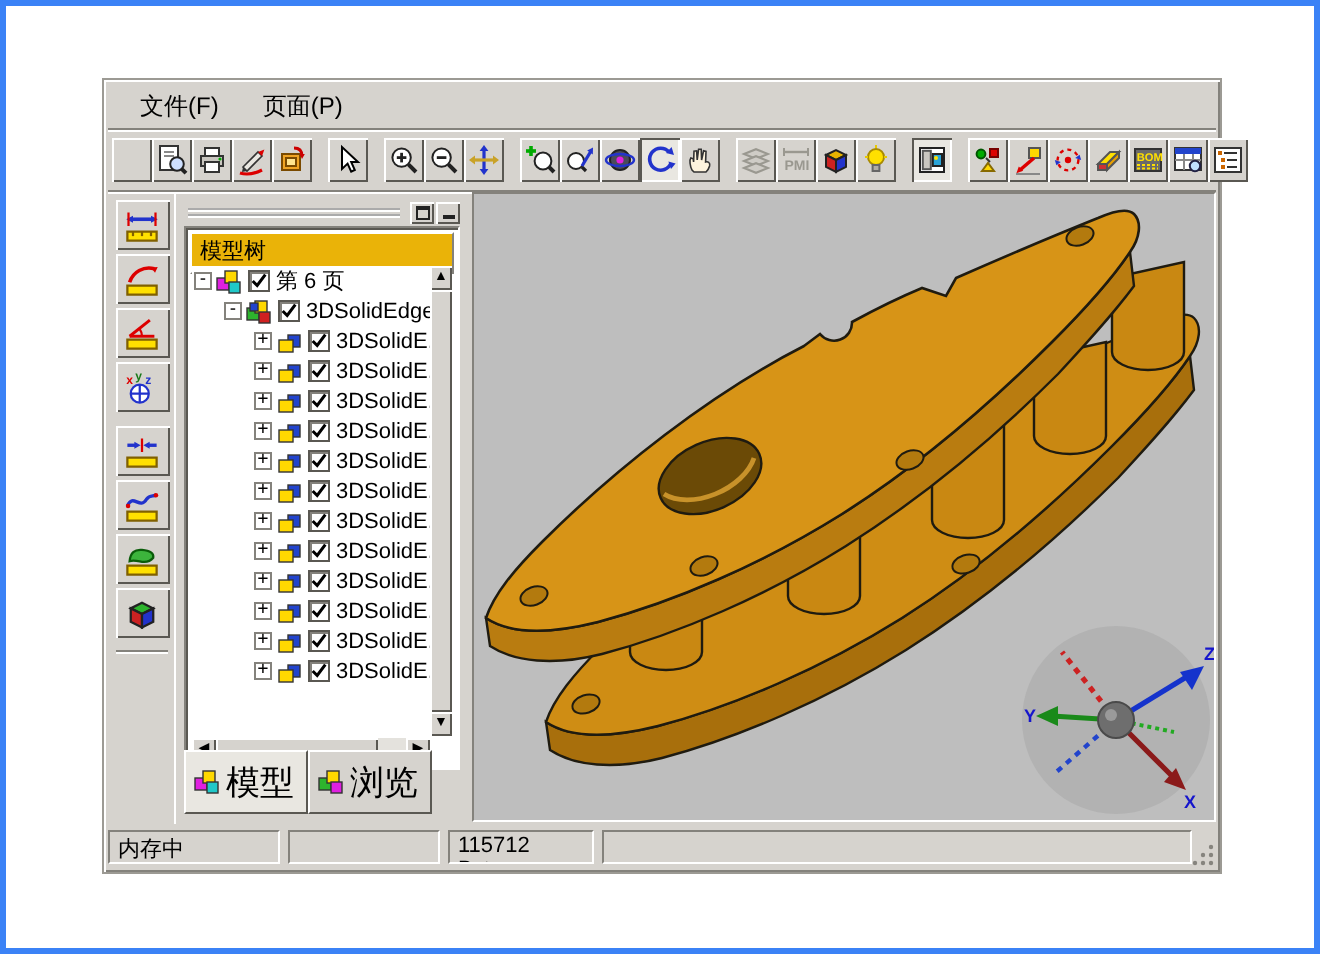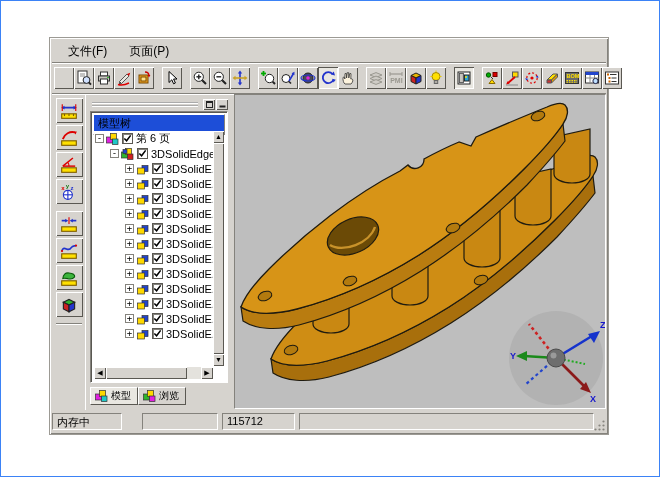--- a/index.html
+++ b/index.html
@@ -1,18 +1,18 @@
 <!DOCTYPE html>
 <html><head>
 <meta charset="utf-8">
 <style>
   * { margin:0; padding:0; box-sizing:border-box; }
   html,body { background:#fff; }
   body { font-family:"Liberation Sans", sans-serif; }
-  .page { position:relative; width:660px; height:477px; background:#fff; border:1px solid #3b82f6; overflow:hidden; }
+  .page { position:relative; width:660px; height:477px; background:#fff; border:3px solid #3b82f6; overflow:hidden; }
   .window { position:absolute; left:48px; top:36px; width:560px; height:398px;
     background:#d6d3ce; border:1px solid #9c9a94;
     box-shadow: inset 1px 1px 0 #ffffff, inset -1px -1px 0 #84827c; }
 
   
   .menubar { position:absolute; left:2px; top:3px; right:2px; height:20px; display:flex; align-items:center; gap:14px; padding-left:12px; font-size:12px; color:#000; }
   .menu-item { padding:2px 4px; cursor:default; }
   .etch-h { position:absolute; left:2px; right:2px; height:2px; border-top:1px solid #84827c; border-bottom:1px solid #ffffff; }
 
   
@@ -29,37 +29,37 @@
     box-shadow: inset 1px 1px 0 #ffffff, inset -1px -1px 0 #5a5852; cursor:pointer; }
   .sbtn svg { width:20px; height:18px; }
 
   
   .panel { position:absolute; left:38px; top:57px; width:142px; height:316px; }
   .gripper { position:absolute; left:4px; top:3px; right:2px; height:12px; display:flex; align-items:center; }
   .grip-lines { flex:1; height:5px; border-top:2px groove #fff; border-bottom:2px groove #fff; margin-right:4px; }
   .mini-btn { width:12px; height:11px; margin-left:1px; background:#d6d3ce; box-shadow: inset 1px 1px 0 #fff, inset -1px -1px 0 #5a5852; display:flex; align-items:center; justify-content:center; cursor:pointer; }
   .treebox { position:absolute; left:2px; top:16px; width:138px; height:272px; background:#fff;
     border:1px solid; border-color:#84827c #ffffff #ffffff #84827c; box-shadow: inset 1px 1px 0 #5a5852; padding:2px; }
-  .tree-header { height:21px; background:#1d4ed8; border:1px solid; border-color:#ffffff #84827c #84827c #ffffff; font-size:11px; padding:1px 4px; color:#000; }
+  .tree-header { height:21px; background:#eab308; border:1px solid; border-color:#ffffff #84827c #84827c #ffffff; font-size:11px; padding:1px 4px; color:#000; }
   .tree-body { position:absolute; left:3px; top:19px; right:14px; bottom:16px; background:#fff; overflow:hidden; }
   .tree-row { display:flex; align-items:center; height:15px; white-space:nowrap; }
   .expander { width:9px; height:9px; border:1px solid #84827c; background:#fff; color:#000; font-size:9px; line-height:7px; text-align:center; margin-right:2px; flex:0 0 auto; font-family:"DejaVu Sans Mono", monospace; }
   .tree-ico { width:13px; height:12px; margin-right:3px; flex:0 0 auto; }
   .cb { width:11px; height:11px; background:#fff; border:1px solid #5a5852; box-shadow: inset 1px 1px 0 #84827c; margin-right:3px; flex:0 0 auto; display:flex; align-items:center; justify-content:center; }
   .cb svg { width:9px; height:9px; }
   .tree-label { font-size:11px; color:#000; }
   .vscroll { position:absolute; top:19px; right:3px; width:11px; bottom:16px; background:#e4e2dd; }
   .hscroll { position:absolute; left:3px; bottom:3px; right:14px; height:12px; background:#e4e2dd; display:flex; }
   .sc-btn { width:12px; height:100%; background:#d6d3ce; box-shadow: inset 1px 1px 0 #fff, inset -1px -1px 0 #5a5852; font-size:7px; line-height:12px; text-align:center; color:#000; flex:0 0 auto; cursor:pointer; }
   .vscroll .sc-btn { width:100%; height:12px; }
   .sc-thumb { background:#d6d3ce; box-shadow: inset 1px 1px 0 #fff, inset -1px -1px 0 #5a5852; }
   .hscroll .sc-thumb { flex:1; margin-right:14px; }
   .vscroll .sc-thumb { position:absolute; top:12px; bottom:12px; left:0; right:0; }
   .tabs { position:absolute; left:2px; bottom:6px; display:flex; }
-  .tab { height:18px; display:flex; align-items:center; gap:3px; padding:0 6px 0 4px; font-size:10px; background:#d6d3ce;
+  .tab { height:32px; display:flex; align-items:center; gap:3px; padding:0 6px 0 4px; font-size:17px; background:#d6d3ce;
     border:1px solid; border-color:#ffffff #5a5852 #5a5852 #ffffff; cursor:pointer; }
   .tab.active { background:#e9e7e1; }
   .tab svg { width:13px; height:12px; }
 
   .splitter { position:absolute; left:180px; top:57px; width:4px; height:315px; }
 
   
   .viewport { position:absolute; left:184px; top:56px; width:372px; height:315px; background:#bebebe;
     border:1px solid; border-color:#84827c #ffffff #ffffff #84827c; }
   .viewport svg { display:block; width:370px; height:313px; }
@@ -649,21 +649,21 @@
           <circle cx="0" cy="0" r="9" fill="#6e6e6e" stroke="#4a4a4a"></circle>
           <circle cx="-2.5" cy="-2.5" r="3" fill="#9a9a9a"></circle>
           <text x="44" y="-30" font-size="9" font-weight="bold" fill="#1515cc">Z</text>
           <text x="-46" y="1" font-size="9" font-weight="bold" fill="#1515cc">Y</text>
           <text x="34" y="44" font-size="9" font-weight="bold" fill="#1515cc">X</text>
         </g>
       </svg>
     </div>
 
     <div class="statusbar">
-      <div class="spanel" style="left:2px; width:70px;">内存中</div>
+      <div class="spanel" style="left:2px; width:86px;">内存中</div>
       <div class="spanel" style="left:92px; width:76px;"></div>
       <div class="spanel" style="left:172px; width:73px;">115712 Bytes</div>
       <div class="spanel" style="left:249px; width:295px;"></div>
       <svg class="sgrip" viewBox="0 0 13 13">
           <g fill="#86848o">
             <circle cx="10.5" cy="2.5" r="1.1" fill="#86847e"></circle>
             <circle cx="6.5" cy="6.5" r="1.1" fill="#86847e"></circle>
             <circle cx="10.5" cy="6.5" r="1.1" fill="#86847e"></circle>
             <circle cx="2.5" cy="10.5" r="1.1" fill="#86847e"></circle>
             <circle cx="6.5" cy="10.5" r="1.1" fill="#86847e"></circle>

